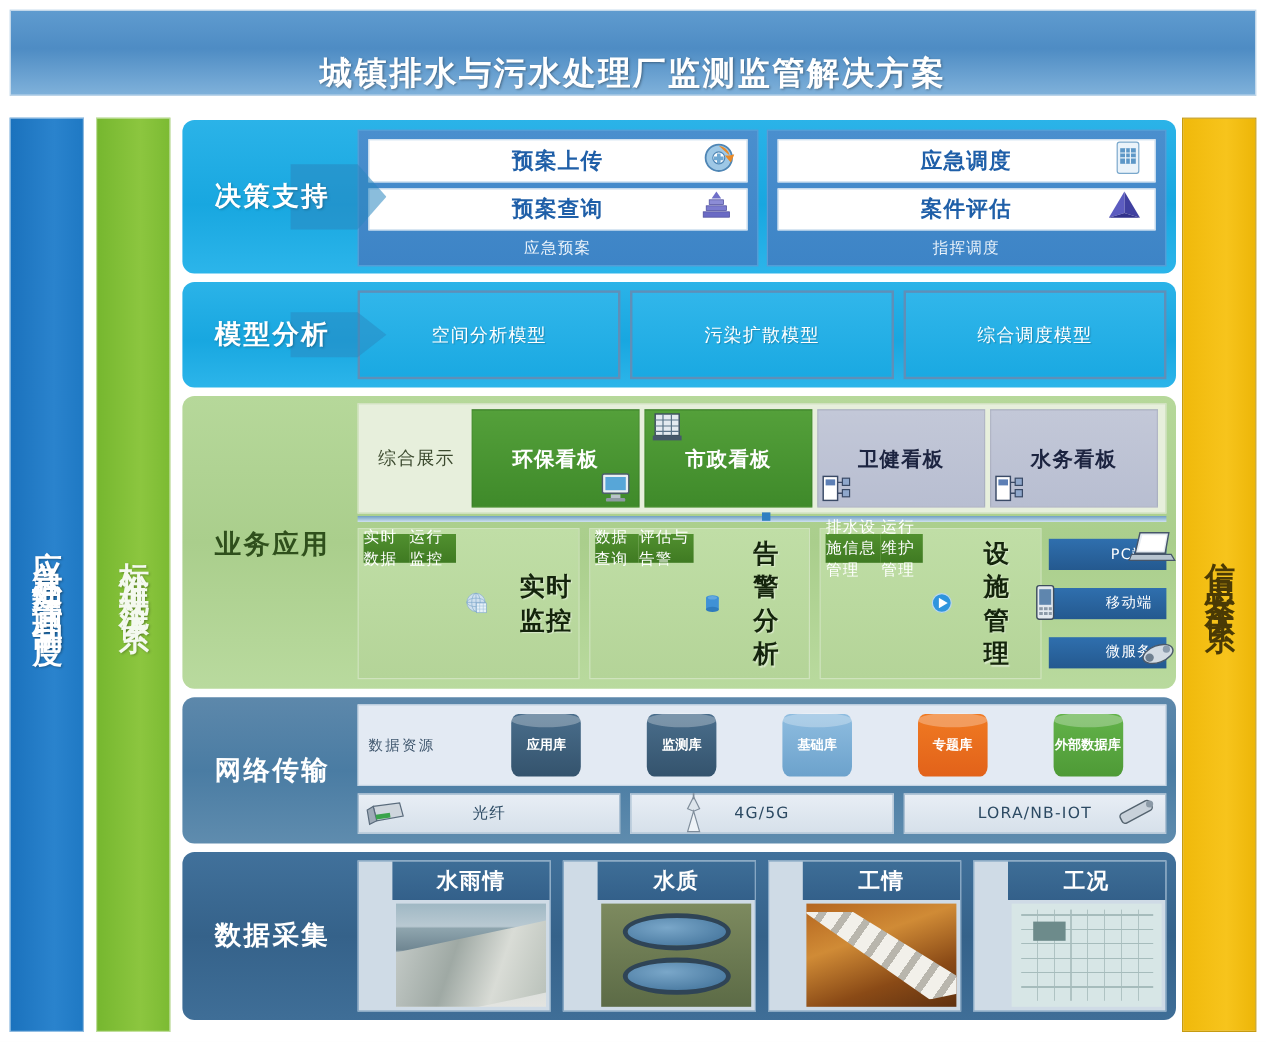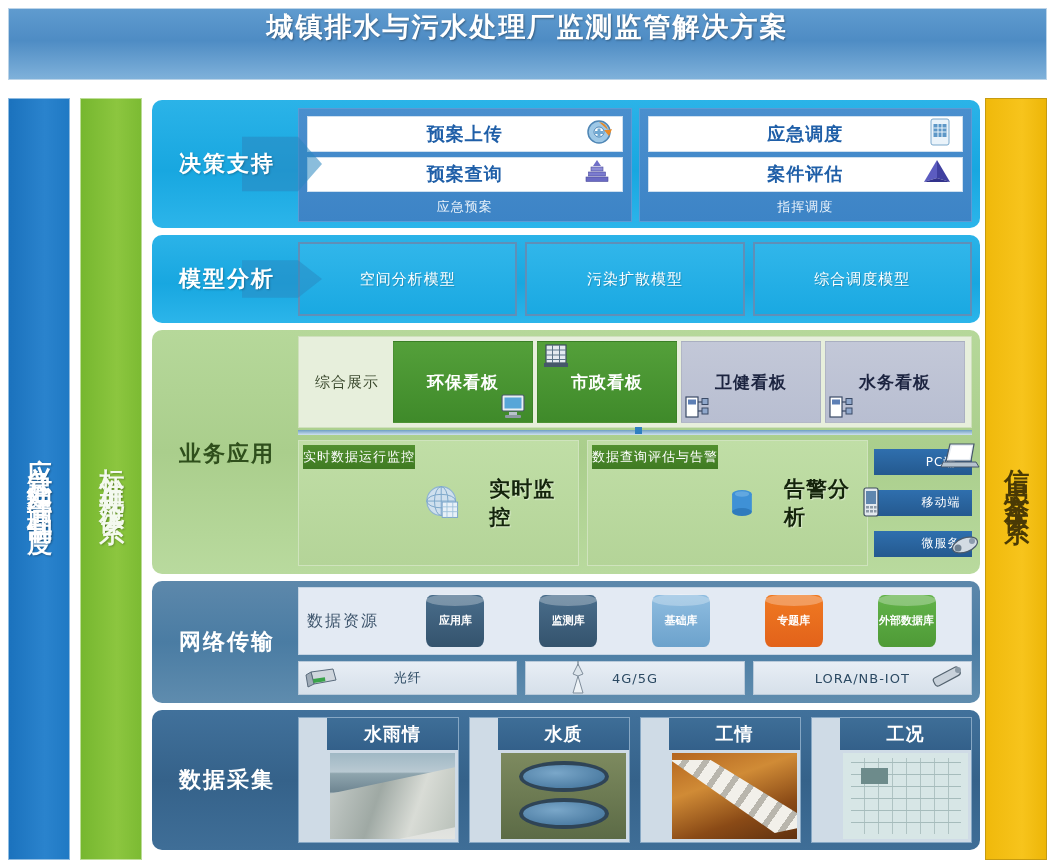--- a/index.html
+++ b/index.html
@@ -10,21 +10,21 @@
     overflow: hidden;
     position: relative;
   }
   .page { position: relative; width: 1055px; height: 868px; background:#ffffff; }
 
   
   .title-bar {
     position:absolute; left:8px; top:8px; width:1039px; height:72px;
     background: linear-gradient(180deg,#5f9bcf 0%, #4e8cc4 45%, #7fb1da 100%);
     border:1px solid #bcd4e8;
-    display:flex; align-items:flex-start; justify-content:center;
+    display:flex; align-items:flex-end; justify-content:center;
   }
   .title-text {
     color:#ffffff; font-size:27px; font-weight:bold; letter-spacing:2px;
     text-shadow: 1px 1px 2px rgba(0,0,0,.35);
   }
 
   
   .side-col {
     position:absolute; top:98px; height:762px;
     display:flex; align-items:center; justify-content:center;
@@ -114,21 +114,21 @@
                 display:flex; flex-direction:column; justify-content:space-around; }
   .client-pill { height:26px; background: linear-gradient(180deg,#2f6fae,#24598f);
                  display:flex; align-items:center; justify-content:center; position:relative; }
   .client-pill span { color:#ffffff; font-size:12px; letter-spacing:1px;margin-left:36px; }
 
   
   #band-network { height:122px; background: linear-gradient(180deg,#5d88ab,#4a7ca3 50%,#5f8cae); }
   #band-network .band-label { color:#ffffff; }
   .data-strip { position:absolute; left:146px; top:6px; right:8px; height:68px;
                 background:#e3eaf3; border:1px solid #c5d4e3; display:flex; align-items:center; padding:0 8px; }
-  .data-caption { width:92px; font-size:16px; color:#3f566d; letter-spacing:2px; }
+  .data-caption { width:92px; font-size:12px; color:#3f566d; letter-spacing:2px; }
   .cyl-wrap { flex:1; display:flex; align-items:center; justify-content:space-around; }
   .cyl { width:58px; height:52px; position:relative; border-radius:6px/8px;
          display:flex; align-items:center; justify-content:center; text-align:center; }
   .cyl::before { content:""; position:absolute; left:0; right:0; top:-1px; height:12px;
                  border-radius:50%; background:rgba(255,255,255,.28); }
   .cyl span { position:relative; color:#ffffff; font-size:11px; font-weight:bold; line-height:1.15; z-index:2; }
   .cyl.dark { background: linear-gradient(180deg,#4a6e8c,#34536d); }
   .cyl.light { background: linear-gradient(180deg,#8fbde0,#6ca2cc); }
   .cyl.orange { background: linear-gradient(180deg,#f07a22,#e2621a); }
   .cyl.green { background: linear-gradient(180deg,#63b34a,#4e9a36); }
@@ -381,20 +381,36 @@
             <svg width="40" height="44" viewBox="0 0 40 44">
               <ellipse cx="20" cy="12" rx="11" ry="4.5" fill="#3f91d6"></ellipse>
               <rect x="9" y="12" width="22" height="20" fill="#3f91d6"></rect>
               <ellipse cx="20" cy="32" rx="11" ry="4.5" fill="#2f7bbd"></ellipse>
               <ellipse cx="20" cy="12" rx="8" ry="3" fill="#62a8e0"></ellipse>
             </svg>
             <span class="bigtext">告警分析</span>
           </div>
         </div>
 
+        <div class="biz-col">
+          <div class="biz-tag">
+            <span>排水设施信息管理</span>
+          </div>
+          <div class="biz-tag">
+            <span>运行维护管理</span>
+          </div>
+          <div class="biz-big">
+            <svg width="42" height="42" viewBox="0 0 42 42">
+              <circle cx="20" cy="20" r="16" fill="#2f95dd"></circle>
+              <circle cx="20" cy="20" r="16" fill="none" stroke="#bcd9ee" stroke-width="2"></circle>
+              <polygon points="15,11 30,20 15,29" fill="#ffffff"></polygon>
+            </svg>
+            <span class="bigtext">设施管理</span>
+          </div>
+        </div>
       </div>
 
       <div class="client-col">
         <div class="client-pill">
           <span>PC端</span>
           <svg style="position:absolute;right:-8px;top:-8px" width="40" height="32" viewBox="0 0 40 32">
             <polygon points="10,3 34,3 31,20 6,20" fill="#e6ecf2" stroke="#46566a" stroke-width="1.2"></polygon>
             <polygon points="12,5 32,5 29.5,18 8.5,18" fill="#ffffff"></polygon>
             <polygon points="3,21 36,21 39,26 1,26" fill="#b6c3cf" stroke="#46566a" stroke-width="1"></polygon>
           </svg>

